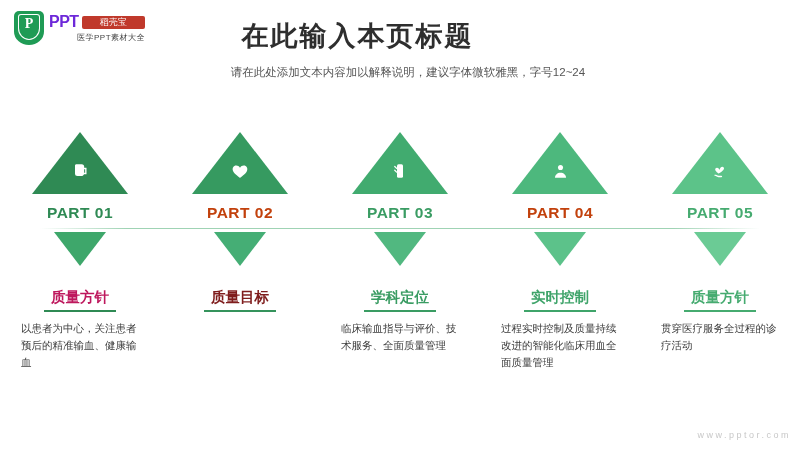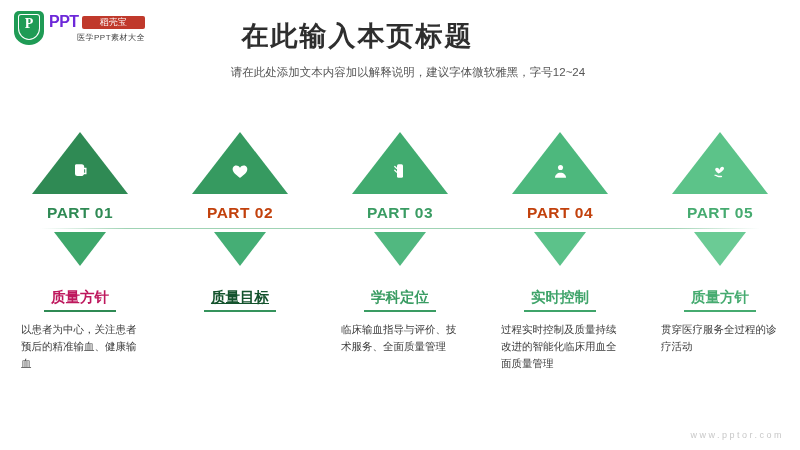--- a/index.html
+++ b/index.html
@@ -187,25 +187,26 @@
     width: 72px;
     height: 2px;
   }
   .item-desc {
     margin-top: 9px;
     width: 118px;
     font-size: 10.5px;
     line-height: 17px;
     color: #3c3c3c;
     text-align: left;
+    font-family: Liberation Mono, monospace;
   }
 
   .watermark {
     position: absolute;
-    right: 16px;
+    right: 9px;
     bottom: 10px;
     font-size: 9px;
     letter-spacing: 2.5px;
     color: #c8c8c8;
   }
 </style>
 </head>
 <body>
 
 <div class="logo">
@@ -251,21 +252,21 @@
   <div class="col">
     <div class="tri-up" style="border-bottom-color: rgb(54, 154, 96);">
       <div class="tri-icon">
         <svg width="18" height="18" viewBox="0 0 24 24" fill="#ffffff">
           <path d="M12 21s-7.5-4.9-9.3-9.1C1.2 8.2 3.3 4.5 7 4.5c2.1 0 3.8 1.2 5 3 1.2-1.8 2.9-3 5-3 3.7 0 5.8 3.7 4.3 7.4C19.5 16.1 12 21 12 21z"></path>
         </svg>
       </div>
     </div>
     <div class="part-label" style="color: #c2410c;">PART 02</div>
     <div class="tri-down" style="border-top-color: rgb(69, 174, 117);"></div>
-    <div class="item-title" style="color: #14532d; text-decoration: underline;">质量目标</div>
+    <div class="item-title" style="color: #7f1d1d;">质量目标</div>
     <div class="item-underline" style="background: rgb(53, 147, 92);"></div>
   </div>
 
   <div class="col">
     <div class="tri-up" style="border-bottom-color: rgb(65, 171, 111);">
       <div class="tri-icon">
         <svg width="18" height="18" viewBox="0 0 24 24" fill="none" stroke="#ffffff" stroke-width="1.7" stroke-linecap="round">
           <rect x="8" y="3" width="8" height="18" rx="2" fill="#ffffff" stroke="none"></rect>
           <path d="M5 6l2.5 2.5M5 11l2.5 2.5" stroke="#ffffff"></path>
         </svg>

